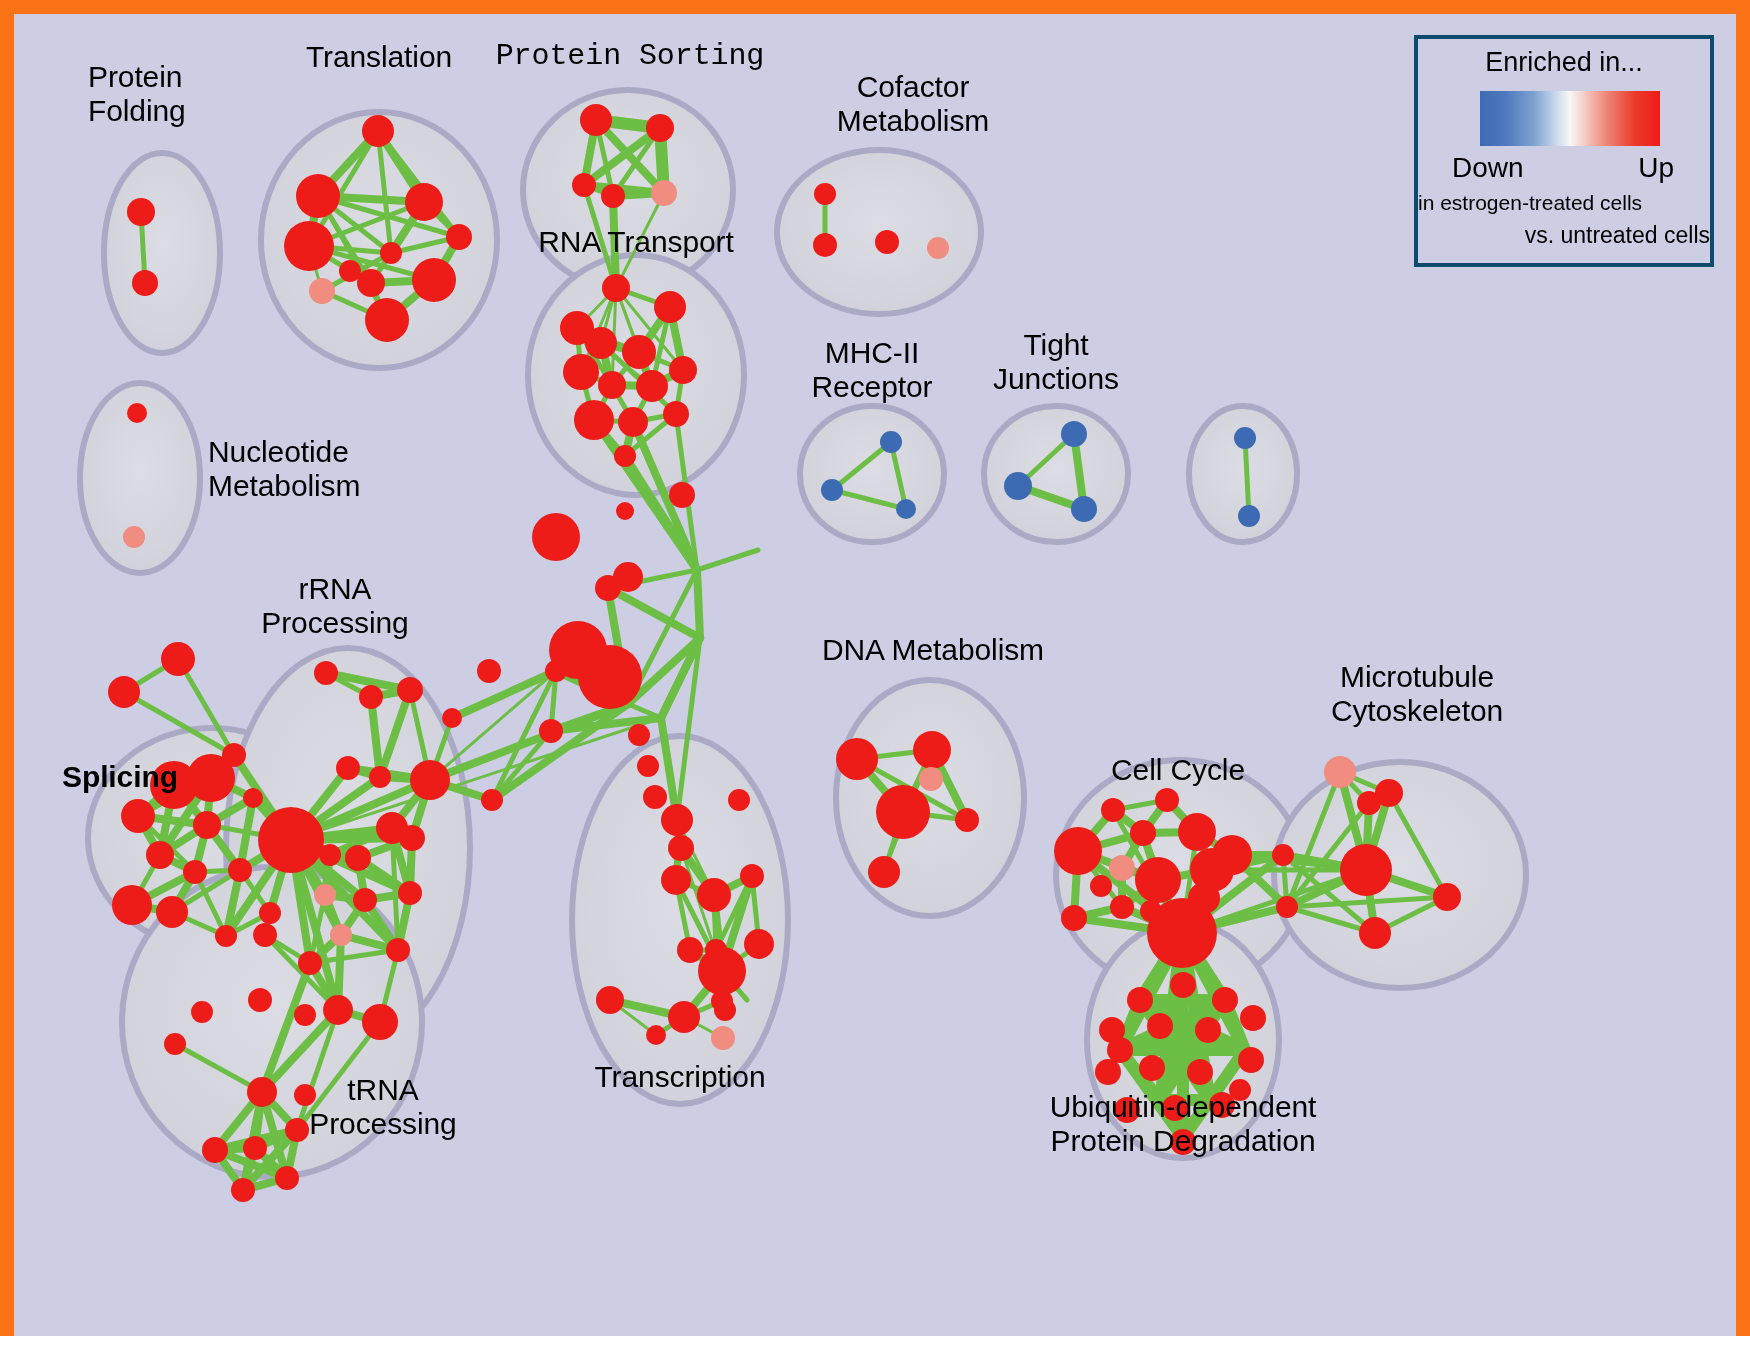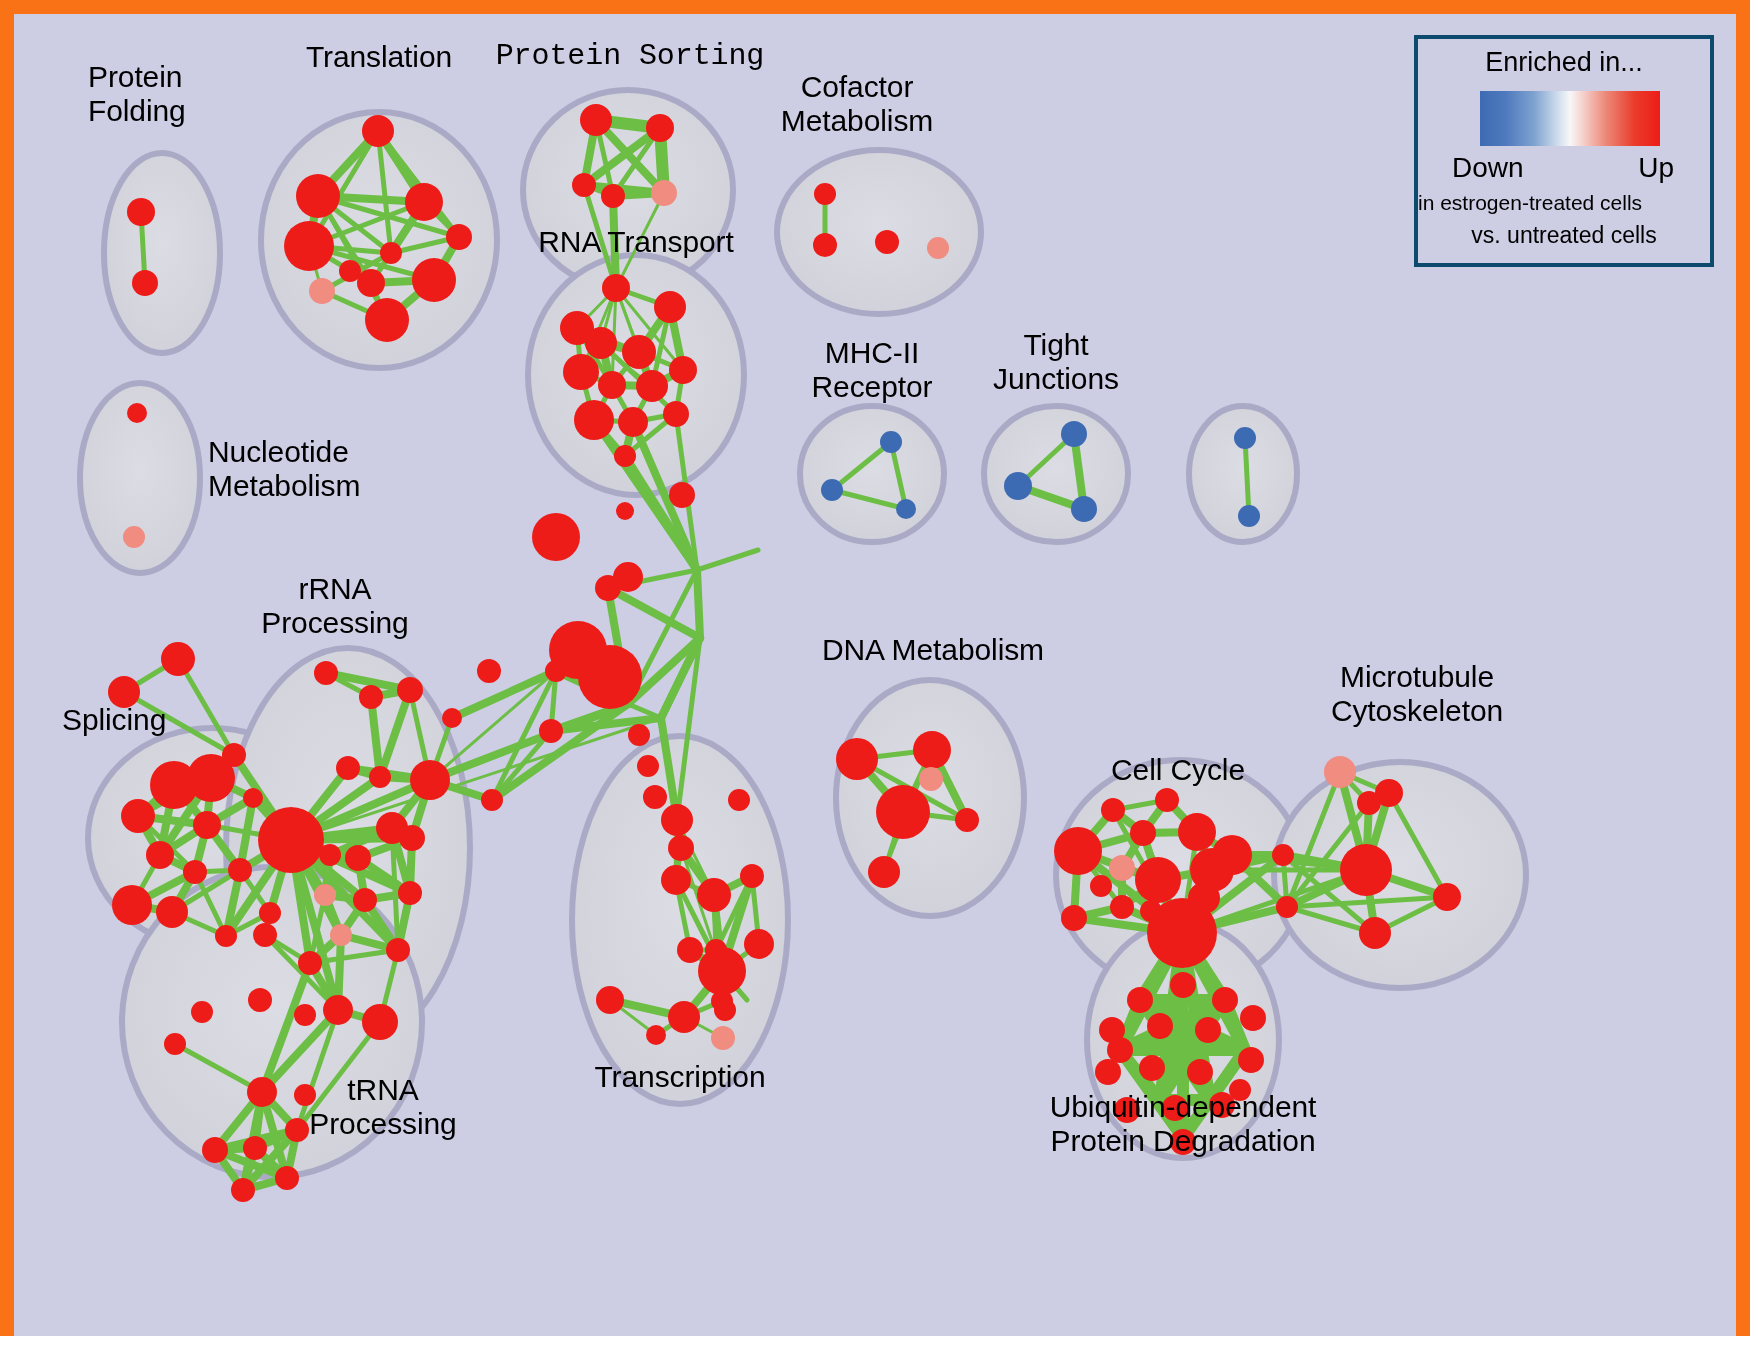--- a/index.html
+++ b/index.html
@@ -82,21 +82,21 @@
   }
   #legend-sub1 {
     position: absolute;
     left: 0; right: 0; top: 152px;
     text-align: left;
     font-size: 21px; color: #000;
   }
   #legend-sub2 {
     position: absolute;
     left: 0; right: 0; top: 183px;
-    text-align: center;
+    text-align: right;
     font-size: 23px; color: #000;
   }
 </style>
 </head>
 <body>
 
 <div id="canvas">
   <div id="plot-bg"></div>
 
   <svg id="net" viewBox="0 0 1750 1360">
@@ -728,30 +728,30 @@
   </svg>
 
   <div class="cluster-label tl" style="left:88px; top:60px;"><span>Protein</span><br><span>Folding</span></div>
 
   <div class="cluster-label tc" style="left:244px; top:40px; width:270px;">Translation</div>
 
   <div class="cluster-label tc" style="left:490px; top:40px; width:280px;font-family:Liberation Mono, monospace;">Protein Sorting</div>
 
   <div class="cluster-label tc" style="left:506px; top:225px; width:260px;">RNA Transport</div>
 
-  <div class="cluster-label tc" style="left:732px; top:70px; width:250px;"><span>Cofactor</span><br><span>Metabolism</span></div>
+  <div class="cluster-label tc" style="left:788px; top:70px; width:250px;"><span>Cofactor</span><br><span>Metabolism</span></div>
 
   <div class="cluster-label tl" style="left:208px; top:435px;"><span>Nucleotide</span><br><span>Metabolism</span></div>
 
   <div class="cluster-label tc" style="left:757px; top:336px; width:230px;"><span>MHC-II</span><br><span>Receptor</span></div>
 
   <div class="cluster-label tc" style="left:946px; top:328px; width:220px;"><span>Tight</span><br><span>Junctions</span></div>
 
 
-  <div class="cluster-label tl" style="left:62px; top:703px;">Splicing</div>
+  <div class="cluster-label tl" style="left:62px; top:760px;font-weight:bold;">Splicing</div>
 
   <div class="cluster-label tc" style="left:240px; top:572px; width:190px;"><span>rRNA</span><br><span>Processing</span></div>
 
   <div class="cluster-label tc" style="left:288px; top:1073px; width:190px;"><span>tRNA</span><br><span>Processing</span></div>
 
   <div class="cluster-label tc" style="left:570px; top:1060px; width:220px;">Transcription</div>
 
   <div class="cluster-label tc" style="left:798px; top:633px; width:270px;">DNA Metabolism</div>
 
   <div class="cluster-label tc" style="left:1088px; top:753px; width:180px;">Cell Cycle</div>

